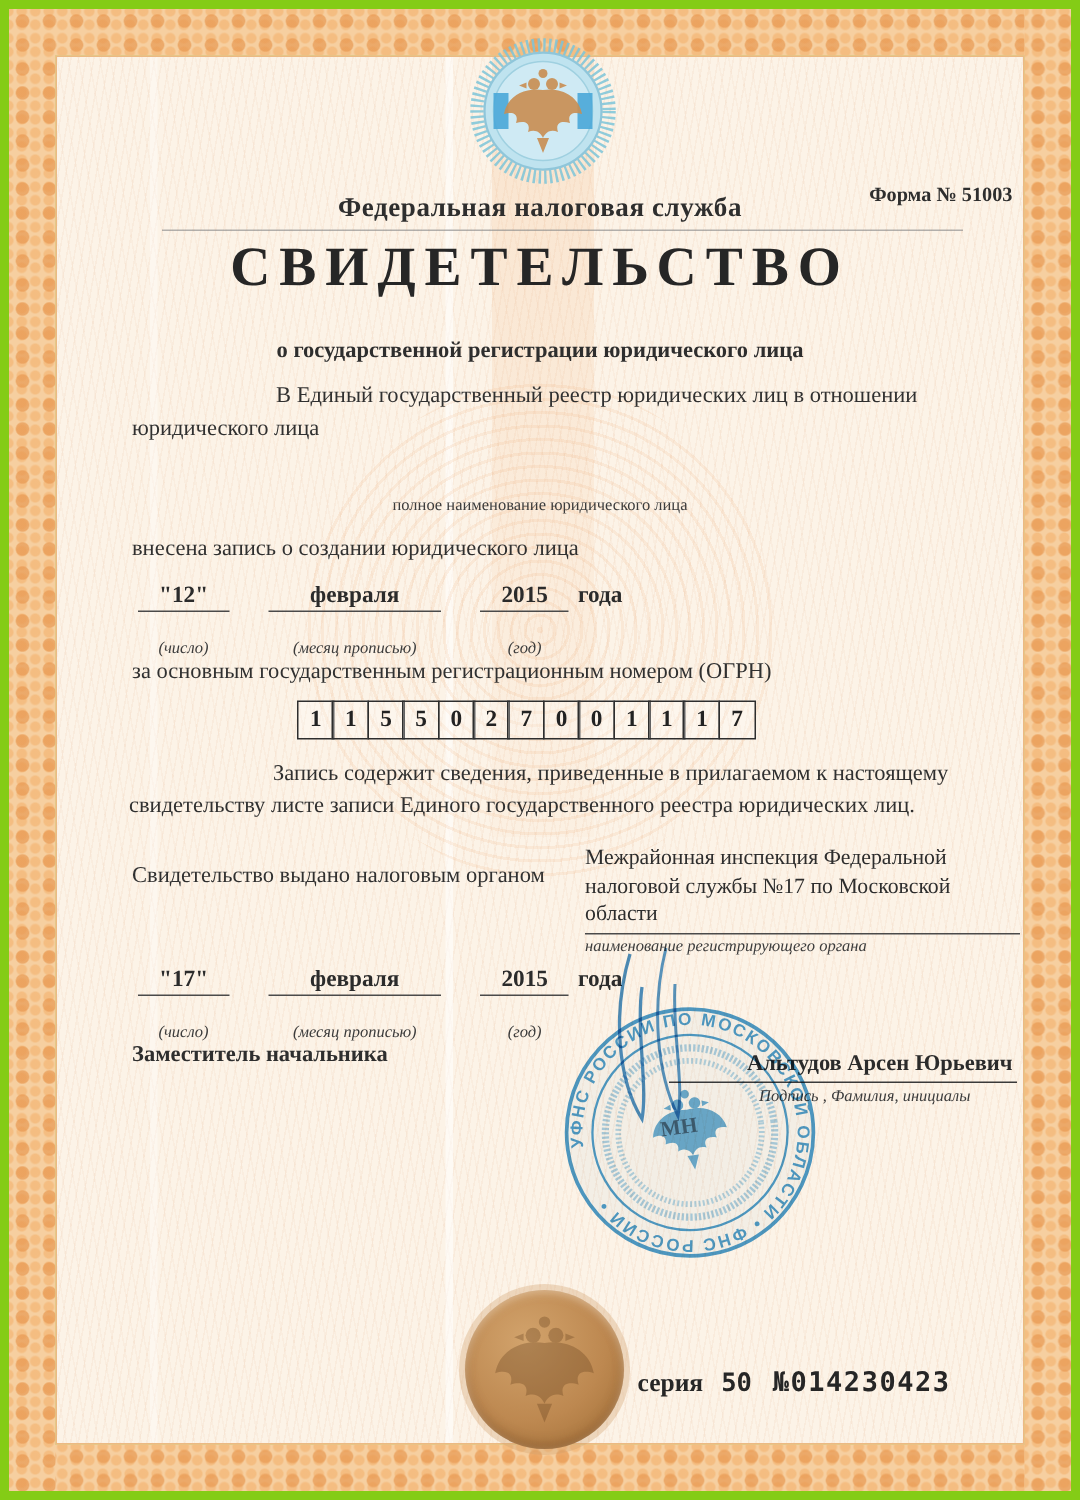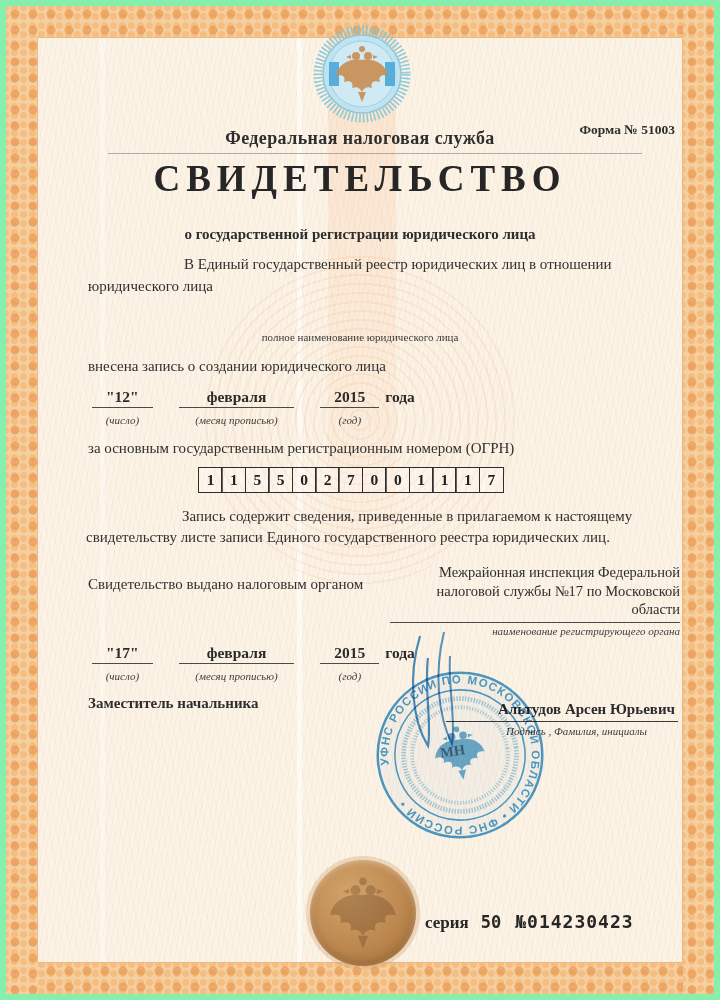--- a/index.html
+++ b/index.html
@@ -1,18 +1,18 @@
 <!DOCTYPE html>
 <html><head>
 <meta charset="utf-8">
 <style>
   html,body{margin:0;padding:0;background:#ffffff;}
   .page{
     position:relative;width:720px;height:1000px;margin:0 auto;
-    background:#86efac;overflow:hidden;
+    background:#84cc16;overflow:hidden;
     font-family:"Liberation Serif","DejaVu Serif",serif;color:#333;
   }
   
   .bstrip{
     position:absolute;z-index:1;
     background-color:#f6cfa0;
     background-image:
       radial-gradient(circle, rgba(232,153,82,.70) 0 4px, rgba(232,153,82,0) 5px),
       radial-gradient(circle, rgba(244,186,124,.85) 0 3px, rgba(244,186,124,0) 4px);
     background-size:18px 16px, 9px 9px;
@@ -60,35 +60,35 @@
   }
   .company-caption{top:331px;font-size:11px;color:#3c3c3c;}
   .record-statement{top:358px;left:88px;font-size:15px;color:#303030;}
 
   .date-row{display:flex;align-items:flex-start;}
   .date-row-1{top:388px;left:92px;}
   .date-row-2{top:644px;left:92px;}
   .date-cell{text-align:center;margin-right:26px;}
   .date-val{display:inline-block;font-size:15.5px;font-weight:bold;color:#2b2b2b;
     border-bottom:1px solid #4a4a4a;padding:0 14px 1px;}
-  .date-cell .cap{font-size:11px;font-style:italic;color:#3c3c3c;margin-top:6px;}
+  .date-cell .cap{font-size:11px;font-style:italic;color:#3c3c3c;margin-top:18px;}
   .date-year{display:flex;align-items:flex-start;}
   .year-suffix{font-size:15.5px;font-weight:bold;color:#2b2b2b;margin-left:6px;}
 
   .ogrn-label{top:440px;left:88px;font-size:15px;color:#303030;}
   .ogrn-boxes{top:467px;left:198px;display:flex;}
   .ogrn-box{
     width:23px;height:24px;border:1.6px solid #2e2e2e;margin-right:-1.6px;
     display:flex;align-items:center;justify-content:center;
     font-size:15.5px;font-weight:bold;color:#222;background:rgba(255,255,255,.25);
   }
   .record-note{top:506px;left:86px;width:560px;font-size:15px;line-height:1.42;text-indent:96px;color:#303030;}
 
   .issued-label{top:576px;left:88px;font-size:15px;color:#303030;}
-  .authority-block{top:563px;left:390px;width:290px;text-align:right;}
+  .authority-block{top:563px;left:390px;width:290px;text-align:left;}
   .authority-name{font-size:14.5px;color:#2d2d2d;line-height:1.28;border-bottom:1px solid #4a4a4a;padding-bottom:3px;}
   .authority-caption{font-size:11px;font-style:italic;color:#3c3c3c;margin-top:2px;}
 
   .position-title{top:695px;left:88px;font-size:15px;font-weight:bold;color:#2e2e2e;}
   .sign-underline{top:721px;left:446px;width:232px;border-top:1px solid #3a3a3a;}
   .sign-name{top:701px;left:498px;font-size:15px;font-weight:bold;color:#2b2b2b;}
   .sign-caption{top:725px;left:506px;font-size:11px;font-style:italic;color:#3c3c3c;}
 
   .stamp-wrap{top:667px;left:372px;width:176px;height:176px;z-index:3;
     mix-blend-mode:multiply;opacity:.92;transform:rotate(-8deg);}

